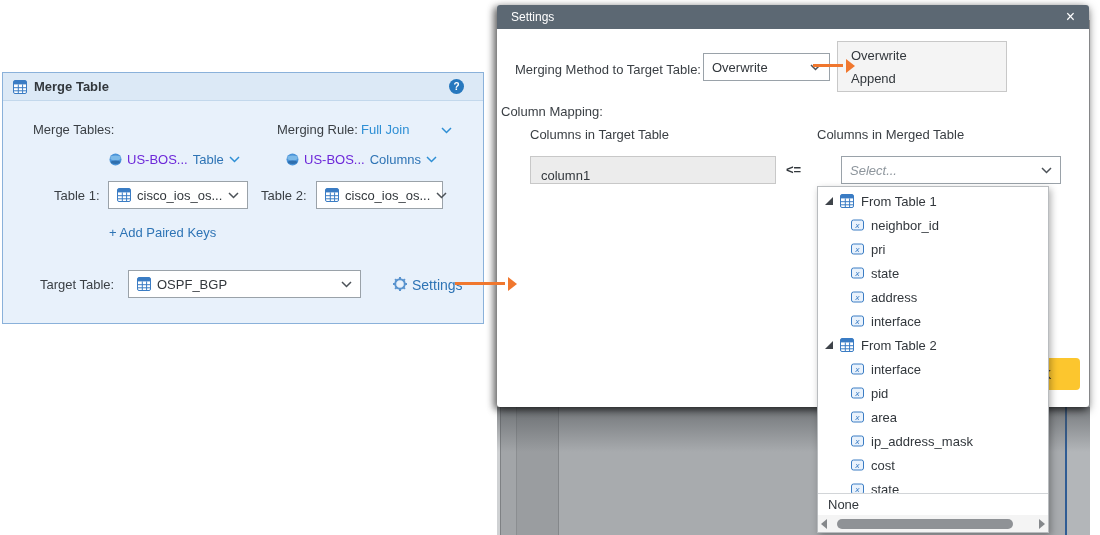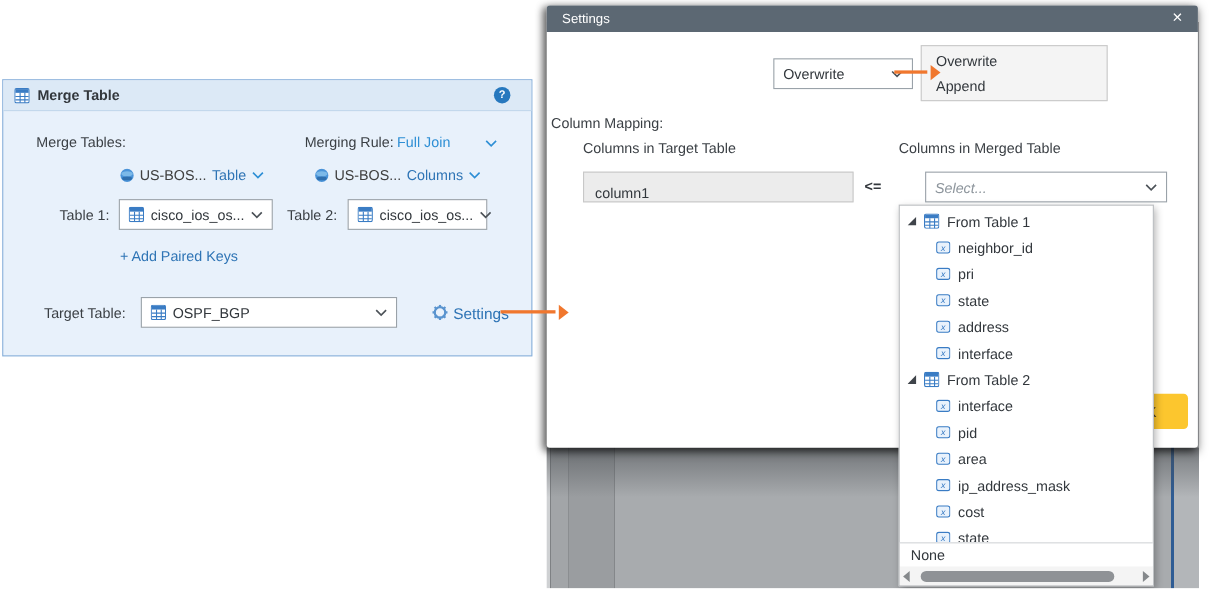--- a/index.html
+++ b/index.html
@@ -47,21 +47,21 @@
   .blue-link { color:#2e74b5; font-size:13px; white-space:nowrap; cursor:pointer; }
   .lite-blue { color:#2e8fd5; }
 
   .combo {
     position:absolute; background:#fff; border:1px solid #9aa2a9; height:28px;
     display:flex; align-items:center; padding:0 8px; gap:6px; font-size:13px; color:#32373c;
   }
   .combo .chev { margin-left:auto; }
 
   .dev-row { position:absolute; display:flex; align-items:center; gap:5px; font-size:13px; }
-  .dev-name { color:#404040; }
+  .dev-name { color:#6d28d9; }
 
   
   .o-arrow { position:absolute; height:3px; background:#f0772e; z-index:40; }
   .o-arrow::after {
     content:""; position:absolute; right:-12px; top:-5px;
     border:7px solid transparent; border-left:9px solid #f0772e; border-right:none;
   }
 
   
   .dialog {
@@ -278,20 +278,21 @@
   </div>
 
   <div class="o-arrow" style="left:455px; top:282px; width:50px;"></div>
 
   <div class="dialog">
     <div class="dhd">
       <span class="dtitle">Settings</span>
       <span class="dlg-close">×</span>
     </div>
 
+    <div class="lbl" style="left:18px; top:57px;">Merging Method to Target Table:</div>
     <div class="combo" style="left:206px; top:48px; width:127px;">
       <span>Overwrite</span>
       <span class="chev ic">
           <svg width="11" height="7">
             <use href="#chev-dn"></use>
           </svg>
         </span>
     </div>
 
     <div class="lbl" style="left:4px; top:99px;">Column Mapping:</div>

